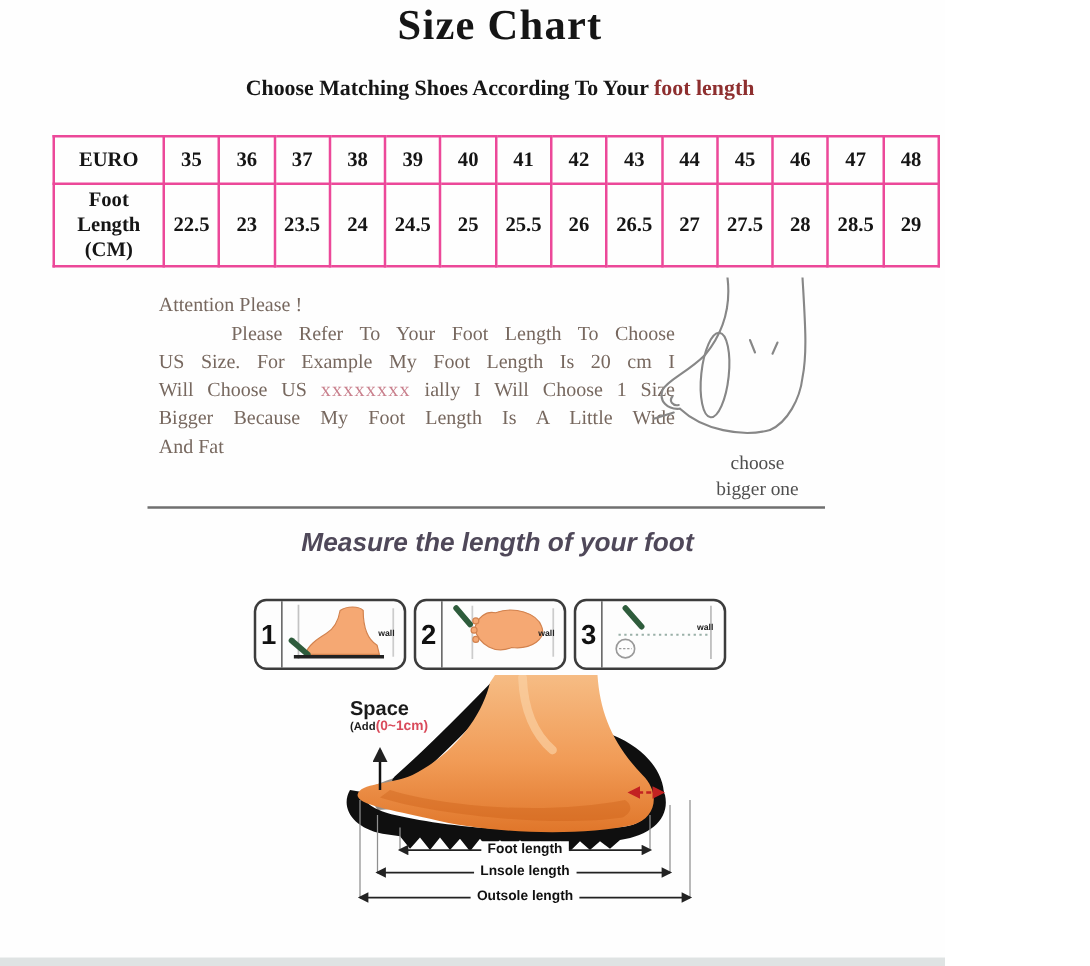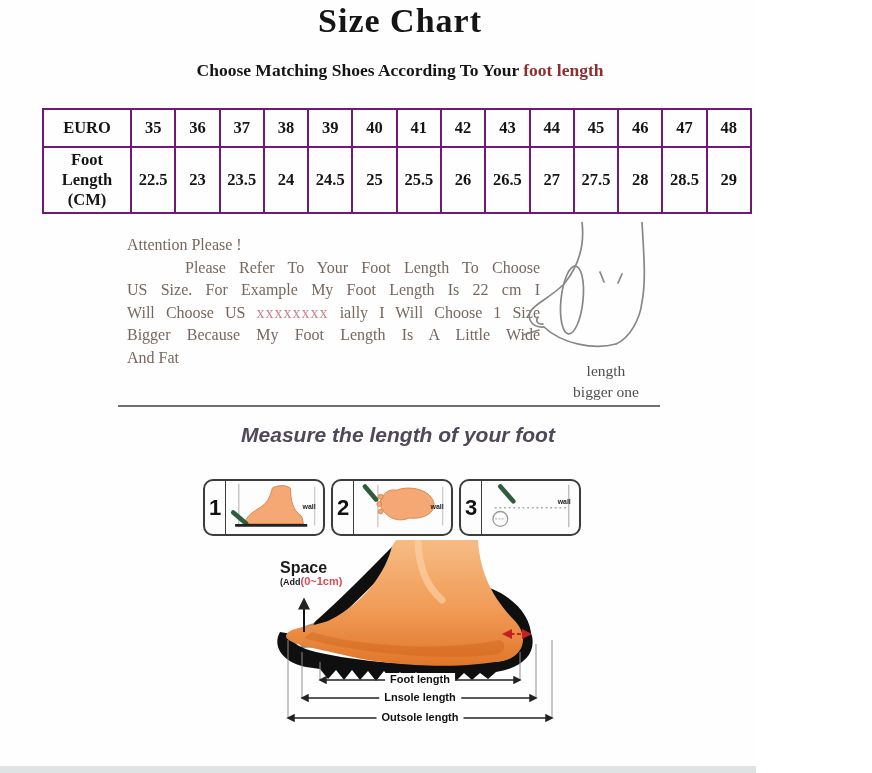--- a/index.html
+++ b/index.html
@@ -7,21 +7,21 @@
           font-family:"Liberation Serif","DejaVu Serif",serif;color:#151515;}
 
   .page-title{position:absolute;left:400px;top:2px;transform:translateX(-50%);
               font-size:34px;font-weight:bold;letter-spacing:1px;white-space:nowrap;}
   .subtitle{position:absolute;left:400px;top:60px;transform:translateX(-50%);
             font-size:17.5px;font-weight:bold;white-space:nowrap;}
   .subtitle .hl{color:#8e2f2f;}
 
   table.size-table{position:absolute;left:42px;top:108px;width:710px;
                    border-collapse:collapse;table-layout:fixed;}
-  table.size-table td{border:2px solid #701a75;text-align:center;vertical-align:middle;
+  table.size-table td{border:2px solid #ec4899;text-align:center;vertical-align:middle;
                       font-weight:bold;font-size:16.5px;padding:0;}
   table.size-table col.rowhead{width:88px;}
   tr.euro-row td{height:36px;}
   tr.len-row td{height:64px;}
   td.rh2{font-size:15px;line-height:1.2;padding:0 13px;}
 
   .attention{position:absolute;left:127px;top:234px;width:413px;
              font-size:16px;line-height:22.5px;color:#77685f;}
   .att-line{text-align:justify;text-align-last:justify;}
   .att-indent{padding-left:58px;}
@@ -123,40 +123,40 @@
       <td>28</td>
       <td>28.5</td>
       <td>29</td>
     </tr>
   </tbody>
     </table>
 
   <div class="attention">
     <div>Attention Please !</div>
     <div class="att-line att-indent">Please Refer To Your Foot Length To Choose</div>
-    <div class="att-line">US Size. For Example My Foot Length Is 22 cm I</div>
+    <div class="att-line">US Size. For Example My Foot Length Is 20 cm I</div>
     <div class="att-line"><span>Will Choose US </span><span class="scribble">xxxxxxxx</span><span> ially I Will Choose 1 Size</span></div>
     <div class="att-line">Bigger Because My Foot Length Is A Little Wide</div>
     <div class="att-last">And Fat</div>
   </div>
 
   <svg class="sketch" width="142" height="140" viewBox="0 0 142 140">
     <g fill="none" stroke="#878787" stroke-width="1.7" stroke-linecap="round">
       <path d="M120,0 C122,35 124,60 120,80 C118,97 108,116 94,122"></path>
       <path d="M60,0 C63,25 56,45 42,62 C28,76 12,82 8,90 C5,99 12,106 22,105"></path>
       <path d="M94,122 C72,128 40,122 22,105"></path>
       <path d="M16,95 C13,99 16,103 21,102"></path>
       <path d="M78,50 L82,60"></path>
       <path d="M100,52 L96,61"></path>
       <ellipse cx="50" cy="78" rx="34" ry="11" transform="rotate(-84 50 78)"></ellipse>
       <path d="M1,113 L17,108"></path>
     </g>
   </svg>
   <div class="sketch-caption">
-    <div>length</div>
+    <div>choose</div>
     <div>bigger one</div>
   </div>
 
   <div class="divider"></div>
 
   <div class="measure-heading">Measure the length of your foot</div>
 
   <div class="steps">
     <div class="step-box">
       <div class="step-num">1</div>

